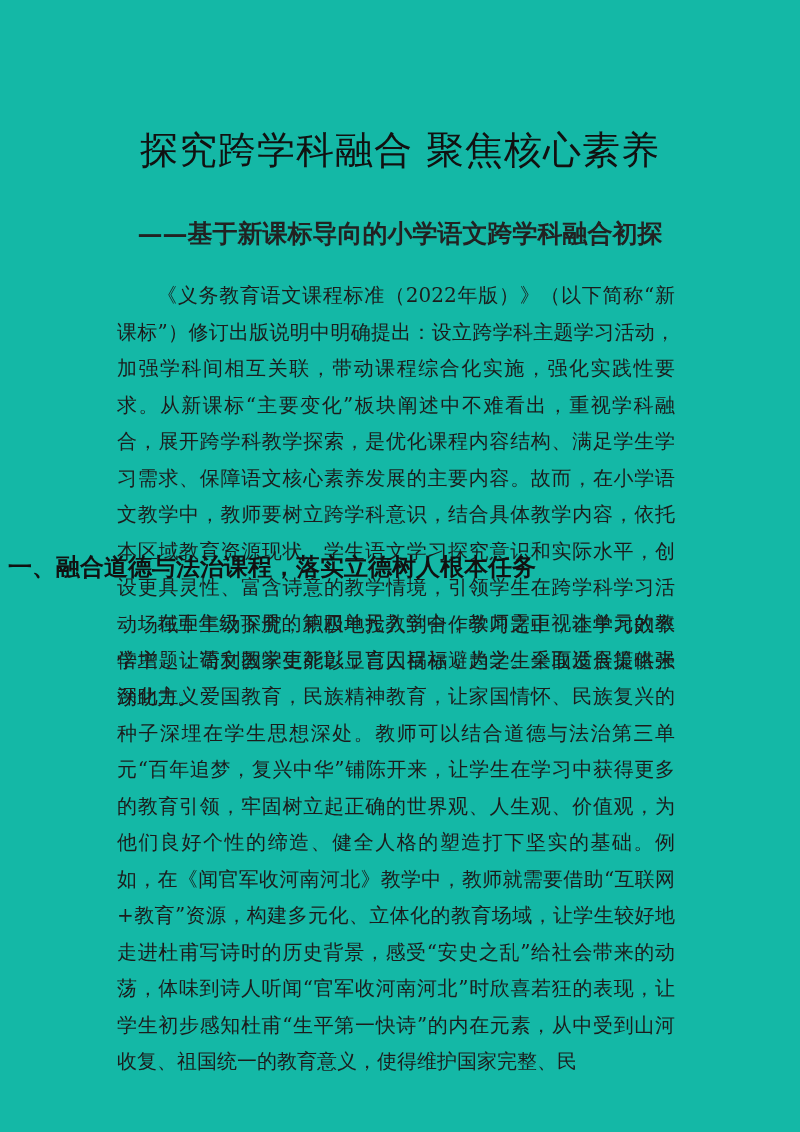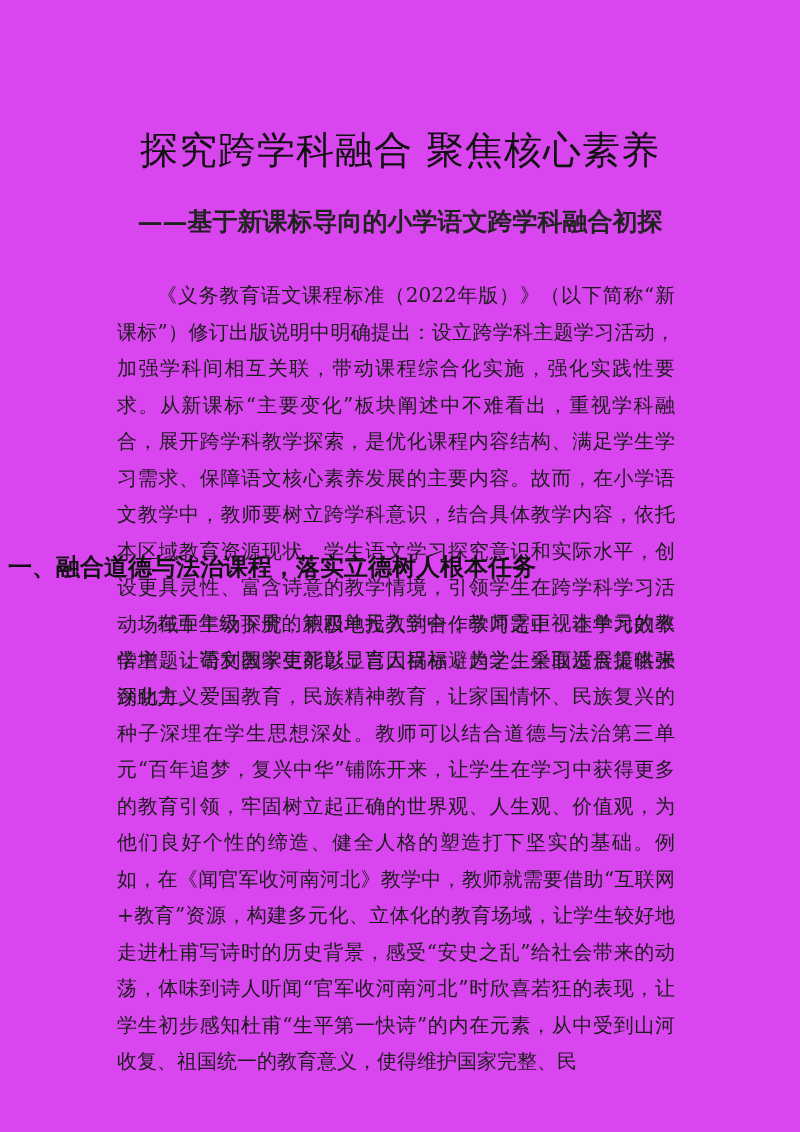--- a/index.html
+++ b/index.html
@@ -12,21 +12,21 @@
       height: 1132px;
       position: relative;
       overflow: hidden;
       color: #1a1a1a;
       font-family: "DejaVu Serif", "Liberation Serif", serif;
     }
     .page {
       position: absolute;
       left: 0; top: 0;
       width: 800px; height: 1132px;
-      background: #d946ef;
+      background: #14b8a6;
     }
     .title {
       position: absolute;
       left: 0; right: 0;
       top: 126px;
       text-align: center;
       font-size: 38px;
       line-height: 48px;
       letter-spacing: 1px;
       font-weight: normal;
@@ -35,21 +35,21 @@
       white-space: nowrap;
     }
     .subtitle {
       position: absolute;
       left: 0; right: 0;
       top: 205px;
       text-align: center;
       font-size: 25px;
       line-height: 34px;
       color: #222;
-      margin: 0;
+      margin: 12px;
       white-space: nowrap;
     }
     .body-text {
       position: absolute;
       left: 108px;
       width: 576px;
       font-size: 20px;
       line-height: 36.5px;
       text-align: justify;
       text-justify: inter-character;

